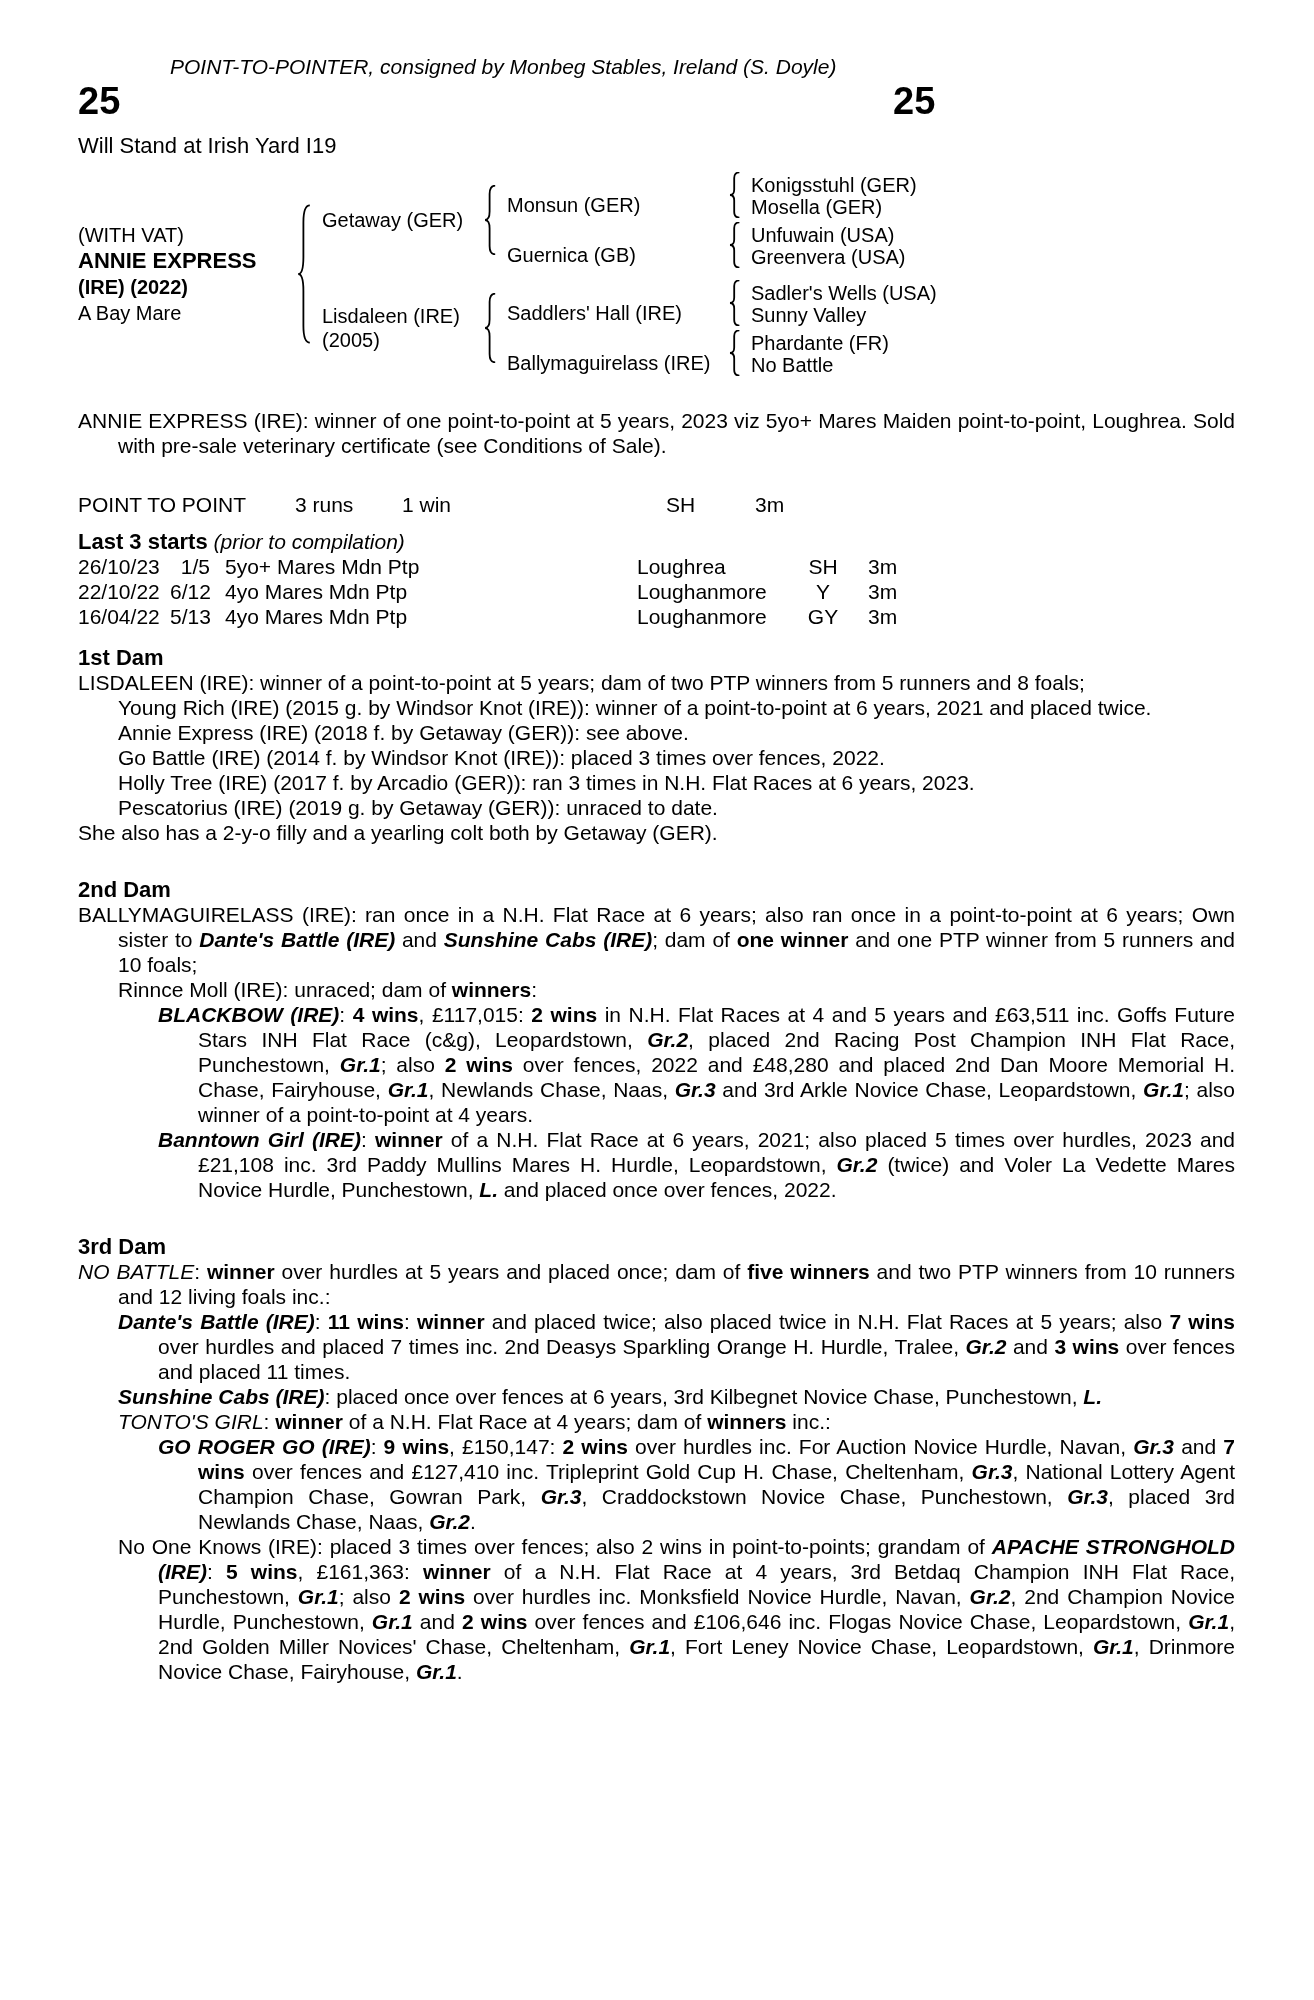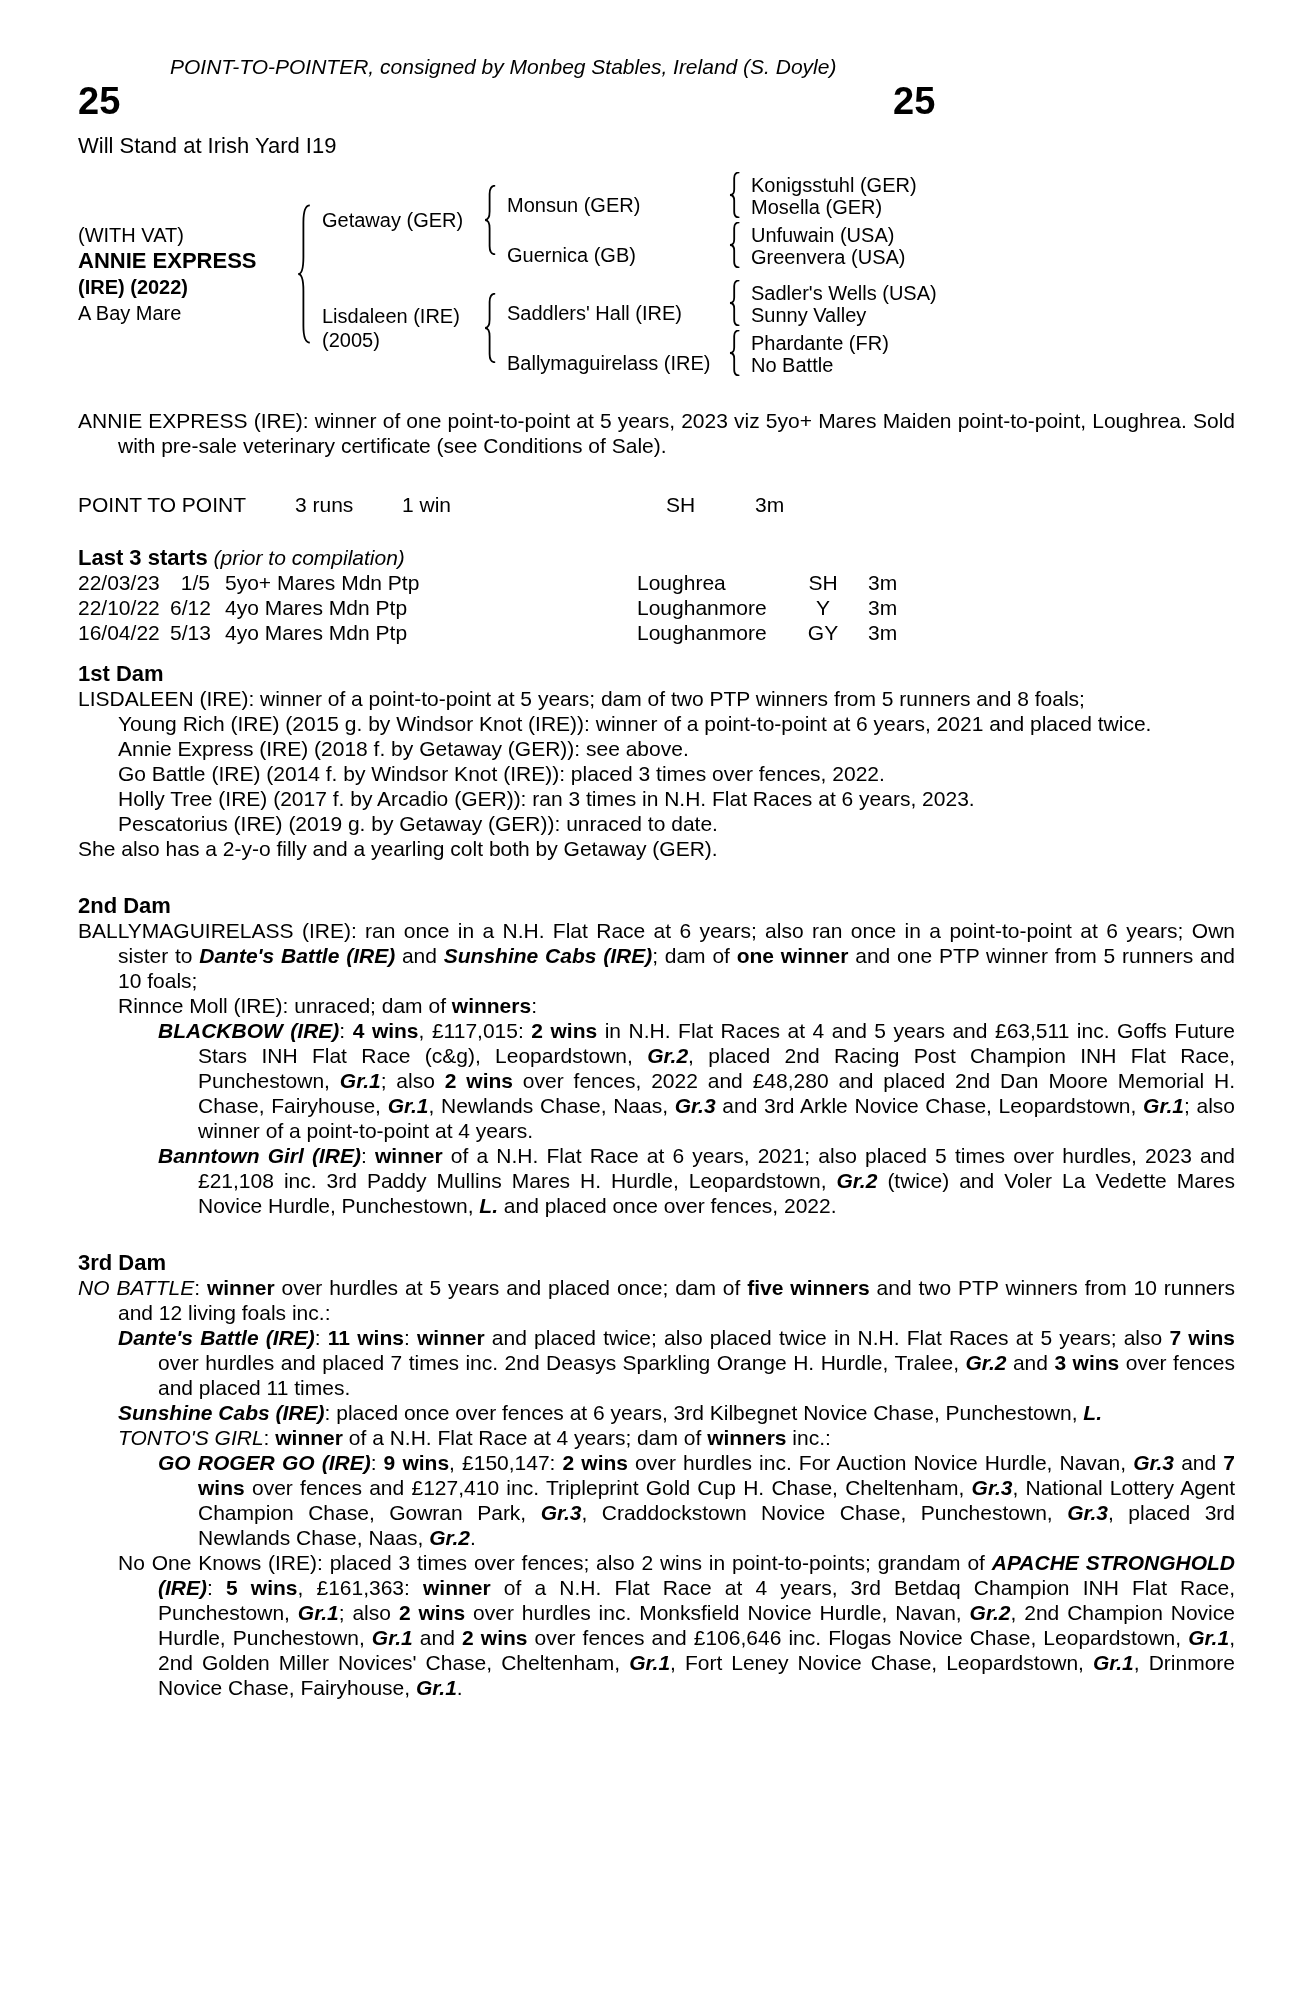--- a/index.html
+++ b/index.html
@@ -44,21 +44,21 @@
   
   .summary-row { position:relative; margin-top:34px; height:25px; }
   .summary-row span { position:absolute; top:0; }
   .sum-cat { left:0; }
   .sum-runs { left:217px; }
   .sum-wins { left:324px; }
   .sum-going { left:588px; }
   .sum-dist { left:677px; }
 
   
-  .last-starts { margin-top:28px; }
+  .last-starts { margin-top:12px; }
   .ls-heading-bold { font-weight:bold; font-size:22px; }
   .ls-heading-italic { font-style:italic; }
   .ls-grid { display:grid; grid-template-columns:92px 40px 427px 161px 50px auto; }
   .ls-grid .pos { text-align:right; }
   .ls-grid .race { padding-left:15px; }
   .ls-grid .going { text-align:center; }
   .ls-grid .dist { padding-left:20px; }
 
   
   .section { margin-top:32px; }
@@ -169,21 +169,21 @@
     <span class="sum-wins">1 win</span>
     <span class="sum-going">SH</span>
     <span class="sum-dist">3m</span>
   </div>
 
   <div class="last-starts">
     <div class="ls-heading">
       <span class="ls-heading-bold">Last 3 starts</span><span class="ls-heading-italic"> (prior to compilation)</span>
     </div>
     <div class="ls-grid">
-      <span class="date">22/03/23</span>
+      <span class="date">26/10/23</span>
       <span class="pos">1/5</span>
       <span class="race">5yo+ Mares Mdn Ptp</span>
       <span class="venue">Loughrea</span>
       <span class="going">SH</span>
       <span class="dist">3m</span>
     </div>
     <div class="ls-grid">
       <span class="date">22/10/22</span>
       <span class="pos">6/12</span>
       <span class="race">4yo Mares Mdn Ptp</span>

